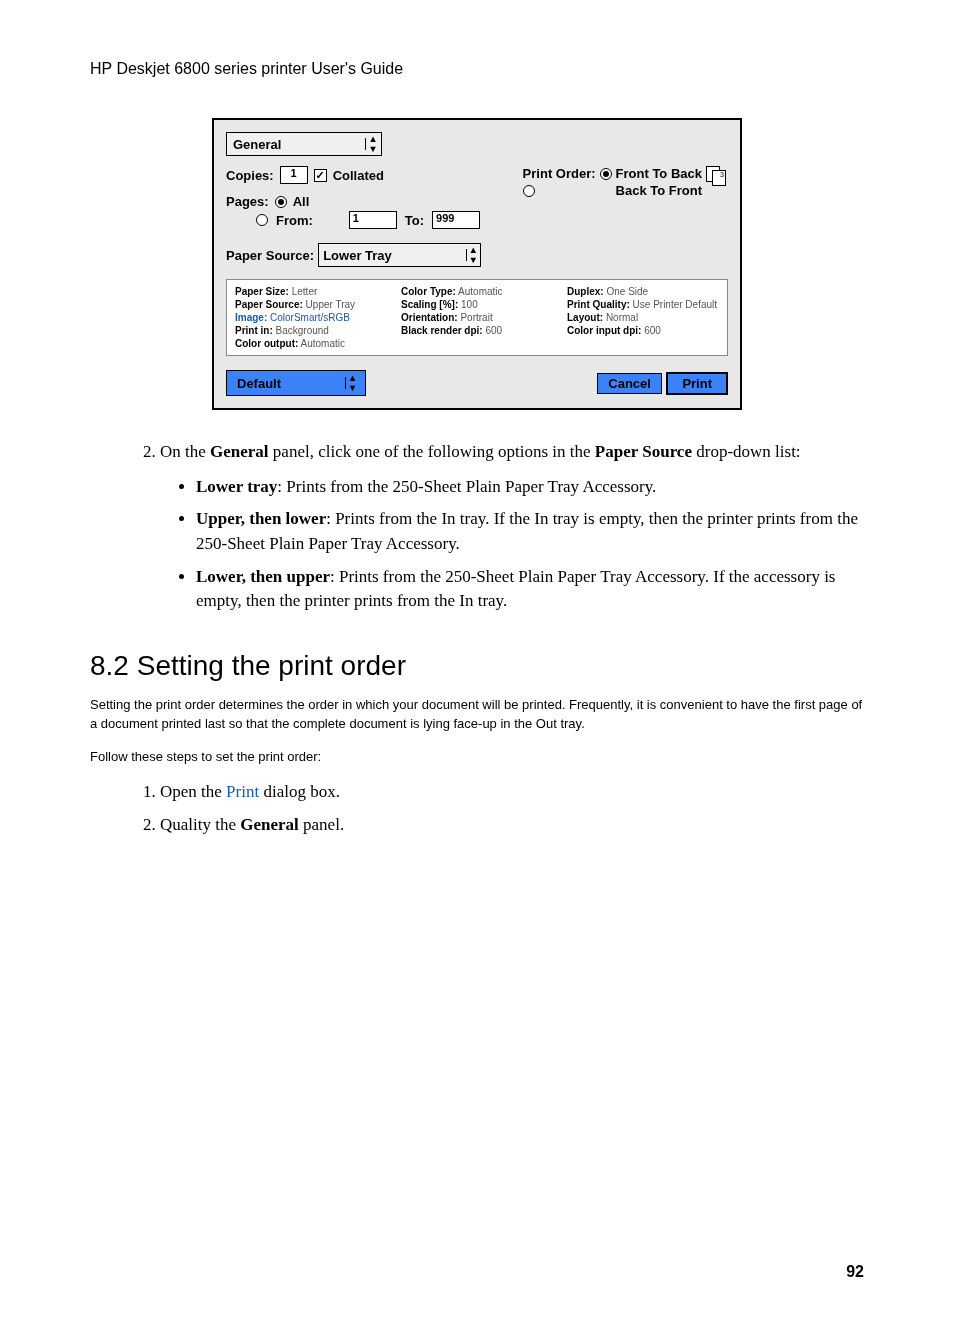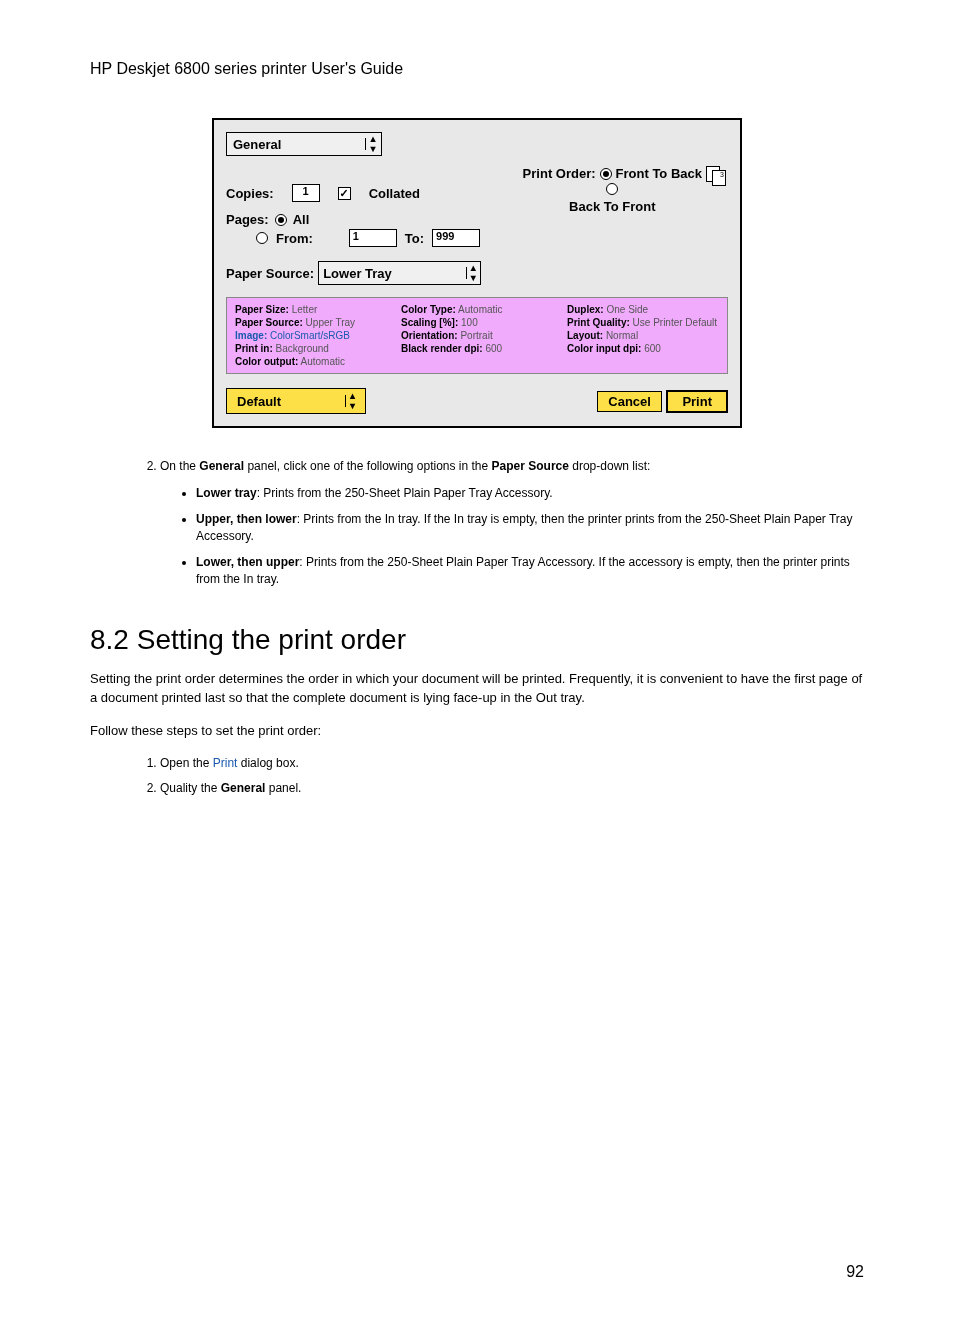--- a/index.html
+++ b/index.html
@@ -40,24 +40,23 @@
     .tab-select .sep { border-left: 1px solid #000; margin: 0 4px; height: 12px; }
     .updown-icon { font-size: 10px; line-height: 1; }
     .top-row {
       display: flex;
       justify-content: space-between;
       margin-bottom: 4px;
     }
     .copies-group {
       display: flex;
       align-items: center;
-      gap: 18px;
-      font-size: 13px;
-      font-weight: bold;
-      margin-top: 18px;
+      gap: 6px;
+      font-size: 13px;
+      font-weight: bold;
     }
     .small-input {
       width: 28px;
       height: 18px;
       border: 1px solid #000;
       background: #fff;
       font-size: 11px;
       text-align: center;
     }
     .checkbox {
@@ -116,41 +115,41 @@
       font-weight: bold;
       font-size: 13px;
     }
     .summary-box {
       border: 1px solid #888;
       padding: 6px 8px;
       display: grid;
       grid-template-columns: 1fr 1fr 1fr;
       gap: 2px 14px;
       font-size: 10px;
-      background: #f0abfc;
+      background: #ffffff;
       margin-bottom: 14px;
     }
     .summary-item { white-space: nowrap; }
     .summary-item .slabel { font-weight: bold; color: #000; }
     .summary-item .svalue { color: #555; }
     .summary-item .slabel.blue,
     .summary-item .svalue.blue { color: #1a5ab0; }
     .bottom-row {
       display: flex;
       justify-content: space-between;
       align-items: center;
     }
     .btn {
       display: inline-flex;
       align-items: center;
       border: 1px solid #000;
       padding: 2px 10px;
       font-size: 13px;
       font-weight: bold;
-      background: #fde047;
+      background: #3b82f6;
     }
     .btn-print {
       border-width: 2px;
       padding: 2px 14px;
     }
     .order-icon {
       width: 22px; height: 22px;
       position: relative;
     }
     .order-icon .sheet {
@@ -161,22 +160,23 @@
       font-size: 7px;
       text-align: right;
       padding-right: 1px;
     }
     .order-icon .s1 { top: 0; left: 0; }
     .order-icon .s2 { top: 4px; left: 6px; }
 
     ol.main-list {
       list-style: decimal;
       padding-left: 70px;
-      font-size: 12px;
+      font-size: 17px;
       line-height: 1.45;
+      font-family: Liberation Serif, serif;
     }
     ol.main-list > li { margin-bottom: 8px; }
     ul.bullet-list {
       list-style: disc;
       padding-left: 36px;
       margin-top: 10px;
     }
     ul.bullet-list li { margin-bottom: 8px; }
     h2.section-heading {
       font-size: 28px;
@@ -185,20 +185,21 @@
       margin-bottom: 14px;
     }
     p.body { font-size: 13px; line-height: 1.45; margin-bottom: 14px; }
     .link-text { color: #1a5ab0; }
     .bold { font-weight: bold; }
     .page-number {
       position: absolute;
       bottom: 40px;
       right: 90px;
       font-size: 16px;
+      font-weight: bold;
     }
     .po-right {
       display: flex;
       gap: 4px;
       align-items: flex-start;
     }
   </style>
 </head>
 <body>
 
@@ -240,21 +241,21 @@
         </div>
       </div>
 
       <div class="po-right">
         <div class="print-order-group">
           <div class="po-row">
             <span>Print Order:</span>
             <span class="radio checked"></span>
             <span>Front To Back</span>
           </div>
-          <div class="po-row" style="justify-content:space-between;flex-direction:column;">
+          <div class="po-row" style="justify-content:space-between;">
             <span class="radio"></span>
             <span>Back To Front</span>
           </div>
         </div>
         <div class="order-icon">
           <div class="sheet s1"></div>
           <div class="sheet s2">3</div>
         </div>
       </div>
     </div>

